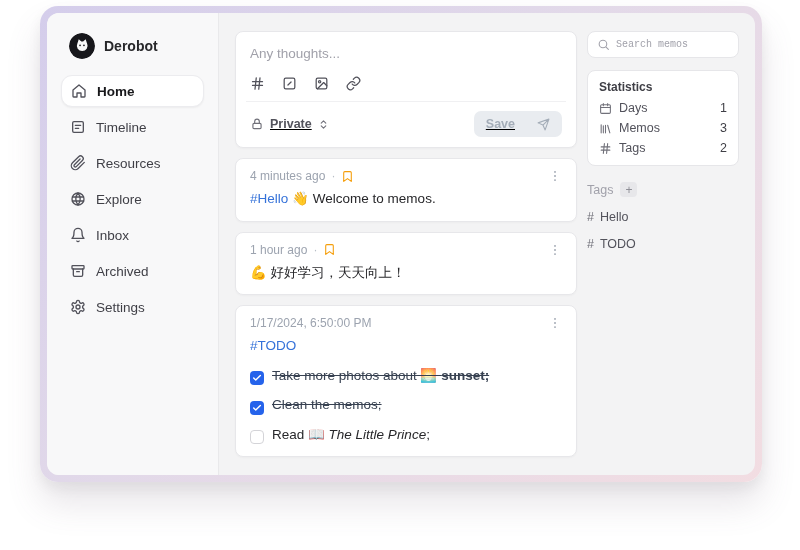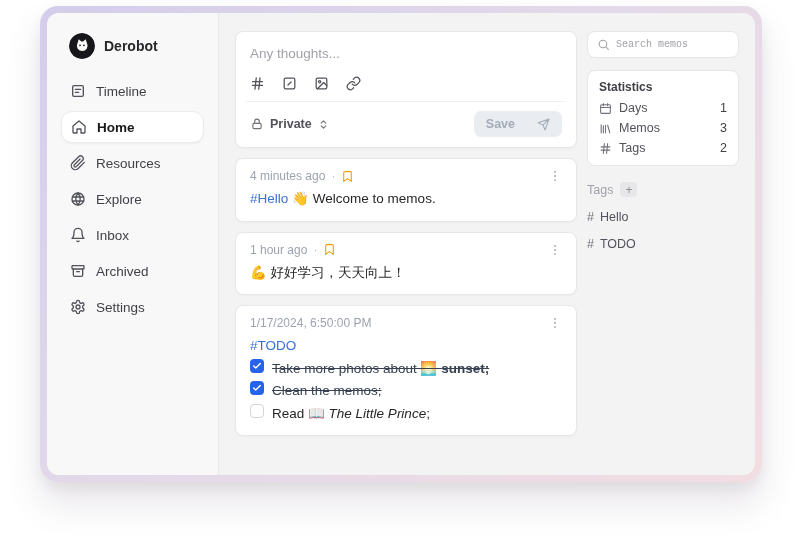--- a/index.html
+++ b/index.html
@@ -25,21 +25,21 @@
     font-size:13.5px; cursor:pointer; }
   .nav-item svg { width:16px; height:16px; stroke:#52525b; }
   .nav-item.active { background:#ffffff; border:1px solid #ececef;
     box-shadow:0 1px 2px rgba(0,0,0,.05); font-weight:700; color:#18181b; }
 
   
   .main { flex:1; padding:18px 10px 18px 16px; display:flex; flex-direction:column; gap:10px; }
   .card { background:#ffffff; border:1px solid #e7e7ea; border-radius:8px;
     box-shadow:0 1px 2px rgba(0,0,0,.03); }
 
-  .composer { padding:12px 14px 10px; }
+  .composer { padding:12px 14px 10px;text-decoration:underline; }
   .composer-input { width:100%; border:none; outline:none; font-size:13.5px;
     color:#27272a; background:transparent; font-family:inherit; }
   .composer-input::placeholder { color:#a1a1aa; }
   .composer-tools { display:flex; align-items:center; gap:17px; margin:14px 0 10px; color:#52525b; }
   .composer-tools svg { width:15px; height:15px; stroke:#52525b; display:block; }
   .composer-divider { border-top:1px solid #f0f0f2; margin:0 -4px 9px; }
   .composer-bottom { display:flex; align-items:center; justify-content:space-between; }
   .visibility { display:flex; align-items:center; gap:6px; color:#52525b;
     font-size:12.5px; font-weight:700; cursor:pointer; }
   .visibility svg { width:14px; height:14px; stroke:#71717a; }
@@ -51,21 +51,21 @@
   .memo { padding:10px 14px 12px; }
   .memo-head { display:flex; align-items:center; gap:6px; margin-bottom:6px; }
   .timestamp { font-size:12px; color:#9ca3af; }
   .dot-sep { color:#b8bec7; font-size:12px; }
   .pin-icon svg { width:13px; height:13px; stroke:#f59e0b; display:block; }
   .more-btn { margin-left:auto; color:#9ca3af; cursor:pointer; display:flex; }
   .more-btn svg { width:14px; height:14px; fill:#9ca3af; }
   .memo-body { font-size:13.5px; color:#27272a; line-height:1.45; }
   .tag-link { color:#3572d9; cursor:pointer; text-decoration:none; }
   .memo-text { margin-left:4px; }
-  .task-row { display:flex; align-items:flex-start; gap:8px; margin-top:3px; }
+  .task-row { display:flex; align-items:flex-end; gap:8px; margin-top:10px; }
   .checkbox { width:14px; height:14px; border-radius:4px; flex:0 0 14px;
     display:flex; align-items:center; justify-content:center; cursor:pointer; }
   .checkbox.checked { background:#2563eb; }
   .checkbox.checked svg { width:10px; height:10px; stroke:#ffffff; }
   .checkbox.unchecked { background:#ffffff; border:1.5px solid #d4d4d8; }
   .task-text { font-size:13.5px; color:#27272a; }
   .task-text.struck { text-decoration:line-through; color:#374151; }
 
   
   .aside { width:168px; flex:0 0 168px; padding:18px 16px 0 0; }
@@ -102,32 +102,32 @@
       <div class="user-row">
         <svg class="avatar" viewBox="0 0 24 24">
           <circle cx="12" cy="12" r="12" fill="#17171b"></circle>
           <path d="M7.6 10.2 L9 5.8 l2.4 2 h1.6 l2.4-2 1.4 4.4 a5 4.6 0 1 1 -9.2 0 z" fill="#fafafa"></path>
           <circle cx="10.2" cy="11.4" r="0.8" fill="#17171b"></circle>
           <circle cx="13.8" cy="11.4" r="0.8" fill="#17171b"></circle>
         </svg>
         <span class="user-name">Derobot</span>
       </div>
 
+      <div class="nav-item active">
+        <svg viewBox="0 0 24 24" fill="none" stroke-width="2" stroke-linecap="round" stroke-linejoin="round">
+            <path d="M3 10.5 12 3l9 7.5V20a1 1 0 0 1-1 1h-5v-6h-6v6H4a1 1 0 0 1-1-1z"></path>
+          </svg>
+        <span>Home</span>
+      </div>
       <div class="nav-item">
         <svg viewBox="0 0 24 24" fill="none" stroke-width="2" stroke-linecap="round" stroke-linejoin="round">
             <rect x="4" y="4" width="16" height="16" rx="2"></rect>
             <path d="M8 9.5h8M8 14h5"></path>
           </svg>
         <span>Timeline</span>
-      </div>
-      <div class="nav-item active">
-        <svg viewBox="0 0 24 24" fill="none" stroke-width="2" stroke-linecap="round" stroke-linejoin="round">
-            <path d="M3 10.5 12 3l9 7.5V20a1 1 0 0 1-1 1h-5v-6h-6v6H4a1 1 0 0 1-1-1z"></path>
-          </svg>
-        <span>Home</span>
       </div>
       <div class="nav-item">
         <svg viewBox="0 0 24 24" fill="none" stroke-width="2" stroke-linecap="round" stroke-linejoin="round">
             <path d="M21.44 11.05l-9.19 9.19a6 6 0 0 1-8.49-8.49l9.19-9.19a4 4 0 0 1 5.66 5.66l-9.2 9.19a2 2 0 0 1-2.83-2.83l8.49-8.48"></path>
           </svg>
         <span>Resources</span>
       </div>
       <div class="nav-item">
         <svg viewBox="0 0 24 24" fill="none" stroke-width="2" stroke-linecap="round" stroke-linejoin="round">
             <circle cx="12" cy="12" r="9"></circle>

